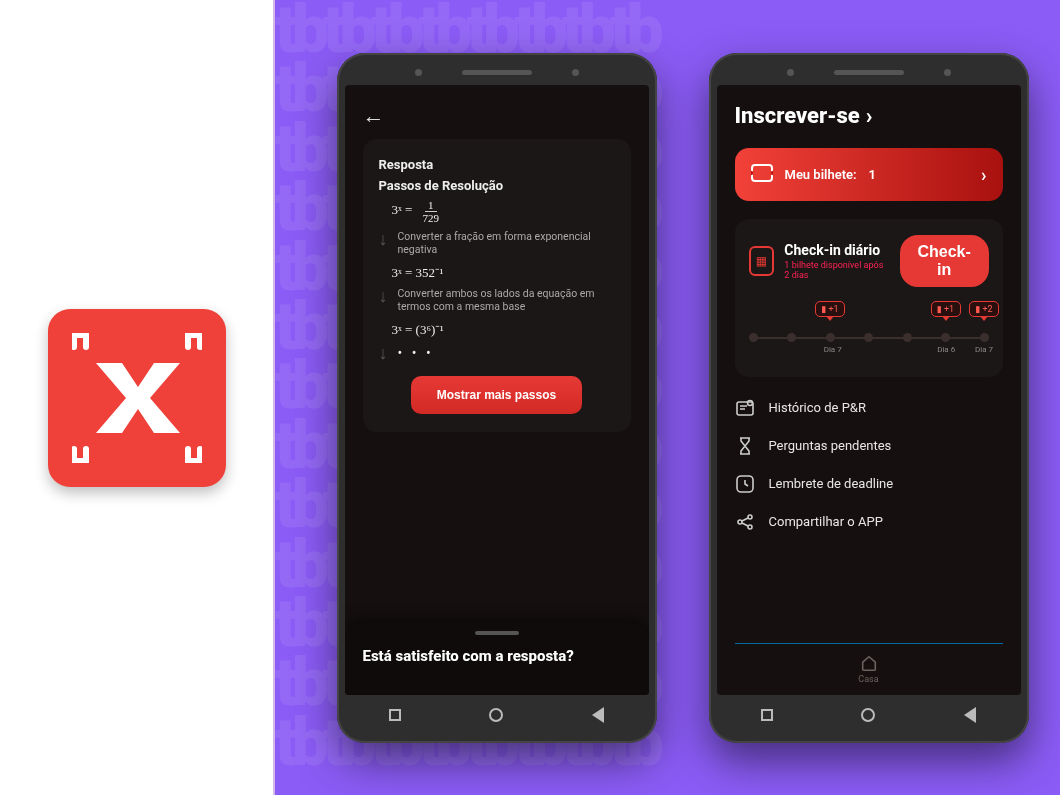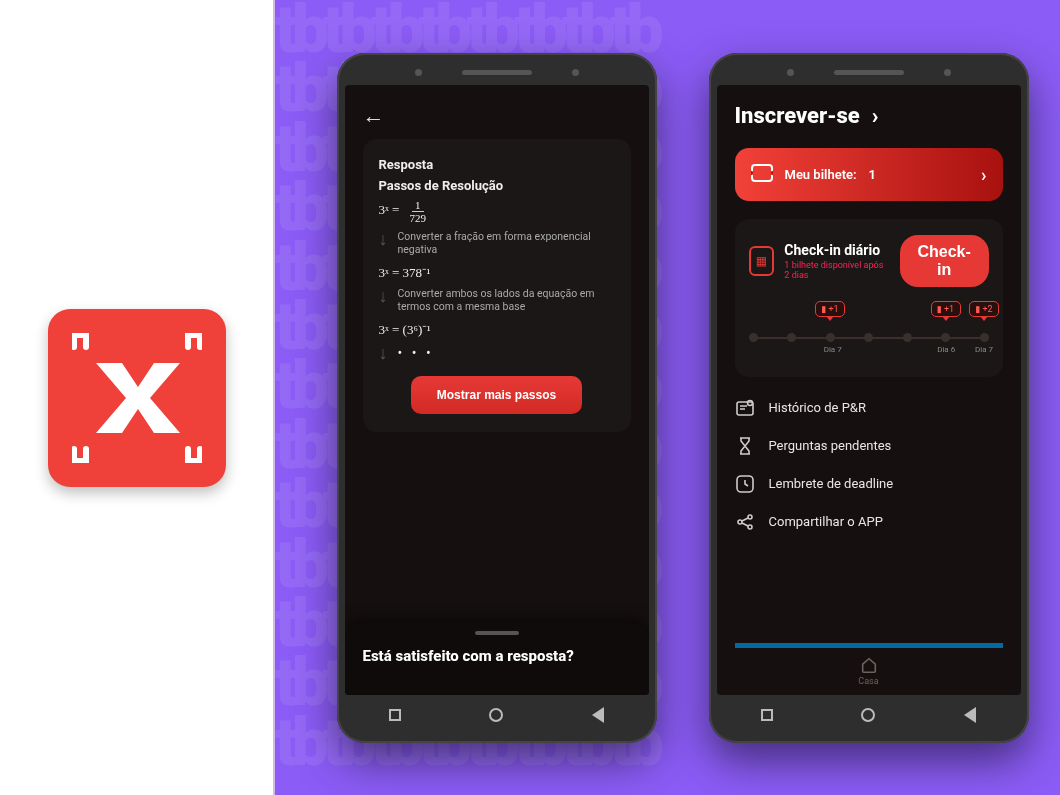--- a/index.html
+++ b/index.html
@@ -103,21 +103,21 @@
     padding: 18px 16px 14px 16px;
     font-size: 12px;
     color: #eee;
     flex: 0 0 auto;
   }
   .answer-card h4 { font-size: 13px; font-weight:700; margin-bottom:6px; }
   .answer-eq { font-size: 16px; margin-bottom: 14px; }
   .step-line { display:flex; align-items:flex-start; gap:10px; margin:4px 0; }
   .step-arrow { color:#555; font-size:18px; line-height:1; }
   .step-text { color:#aaa; font-size:10.5px; line-height:1.3; }
-  .math { font-family: Georgia, 'Times New Roman', serif; font-size:13px; margin:6px 0; }
+  .math { font-family: Georgia, 'Times New Roman', serif; font-size:13px; margin:6px 13px; }
   .frac { display:inline-flex; flex-direction:column; align-items:center; font-size:11px; vertical-align:middle; margin-left:4px;}
   .frac .num { border-bottom:1px solid #ccc; padding:0 3px; }
   .frac .den { padding:0 3px; }
   .btn-red {
     background: linear-gradient(180deg,#e63935,#d32a26);
     color:#fff; font-weight:700; font-size:12px;
     border:none; border-radius:10px;
     padding:12px 26px; margin:14px auto 4px auto; display:block;
   }
   .feedback-card {
@@ -129,21 +129,21 @@
     position:absolute; left:0; right:0; bottom:0;
     background:#0e0b0a; padding:18px 18px 30px 18px;
     border-top-left-radius:16px; border-top-right-radius:16px;
     box-shadow: 0 -4px 14px rgba(0,0,0,0.6);
   }
   .sheet .grab { width:44px; height:4px; background:#555; border-radius:3px; margin:-10px auto 12px auto; }
   .sheet h3 { font-size:15px; font-weight:800; color:#fff; }
 
   
   .p2 { padding: 18px 18px 0 18px; display:flex; flex-direction:column; height:100%; }
-  .signup-title { font-size:22px; font-weight:800; color:#fff; display:flex; align-items:center; gap:12px; }
+  .signup-title { font-size:22px; font-weight:800; color:#fff; display:flex; align-items:center; gap:6px; }
   .ticket-banner {
     margin-top:20px;
     background: linear-gradient(90deg,#f24138,#a8110f);
     border-radius:14px; padding:16px 16px;
     display:flex; align-items:center; gap:12px; color:#fff;
     font-size:13px; font-weight:600;
   }
   .ticket-banner .chev { margin-left:auto; font-size:18px; }
   .checkin-card {
     margin-top:18px; background:#1b1716; border-radius:14px;
@@ -174,21 +174,21 @@
     content:""; position:absolute; bottom:-5px; left:50%; transform:translateX(-50%);
     border-left:4px solid transparent; border-right:4px solid transparent; border-top:5px solid #e63935;
   }
   .day-labels { position:absolute; top:38px; left:0; right:0; display:flex; justify-content:space-between; font-size:8px; color:#888;}
   .day-labels span { width:9px; text-align:center; white-space:nowrap; transform:translateX(-50%); margin-left:4px;}
   .menu-list { margin-top:22px; display:flex; flex-direction:column; gap:20px;justify-content:center; }
   .menu-item { display:flex; align-items:center; gap:14px; font-size:13px; color:#e8e6e5; }
   .menu-item .mi { width:20px; display:flex; justify-content:center; color:#ccc; }
   .tab-bar {
     margin-top:auto; height:52px; display:flex;
-    border-top:5px solid #0369a1;
+    border-top:1px solid #0369a1;
   }
   .tab { flex:1; display:flex; flex-direction:column; align-items:center; justify-content:center; gap:2px; font-size:9px; }
   .tab.inactive { color:#6b615e; }
   .tab.active { color:#e63935; }
   .tab svg { width:18px; height:18px; }
 </style>
 </head>
 <body>
 
 <div class="left-panel">
@@ -236,21 +236,21 @@
             <span class="frac">
               <span class="num">1</span>
               <span class="den">729</span>
             </span>
           </div>
           <div class="step-line">
             <span class="step-arrow">↓</span>
             <span class="step-text">Converter a fração em forma exponencial negativa</span>
           </div>
 
-          <div class="math">3ˣ = 378⁻¹</div>
+          <div class="math">3ˣ = 352⁻¹</div>
           <div class="step-line">
             <span class="step-arrow">↓</span>
             <span class="step-text">Converter ambos os lados da equação em termos com a mesma base</span>
           </div>
 
           <div class="math">3ˣ = (3⁶)⁻¹</div>
           <div class="step-line">
             <span class="step-arrow">↓</span>
             <span class="step-text" style="letter-spacing:3px;font-size:14px;color:#eee">• • •</span>
           </div>

